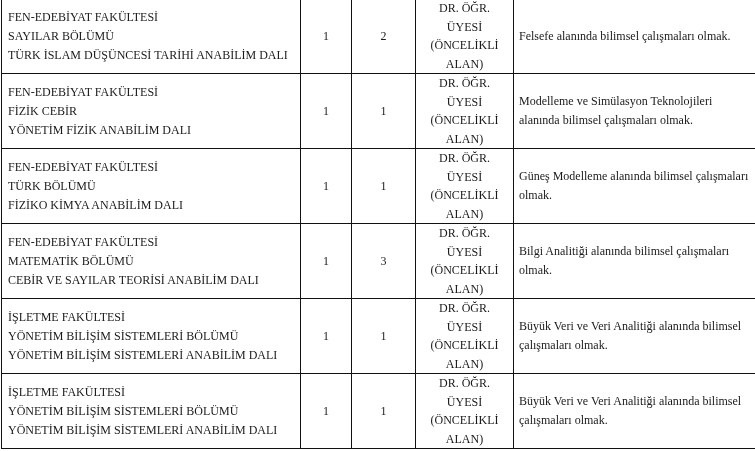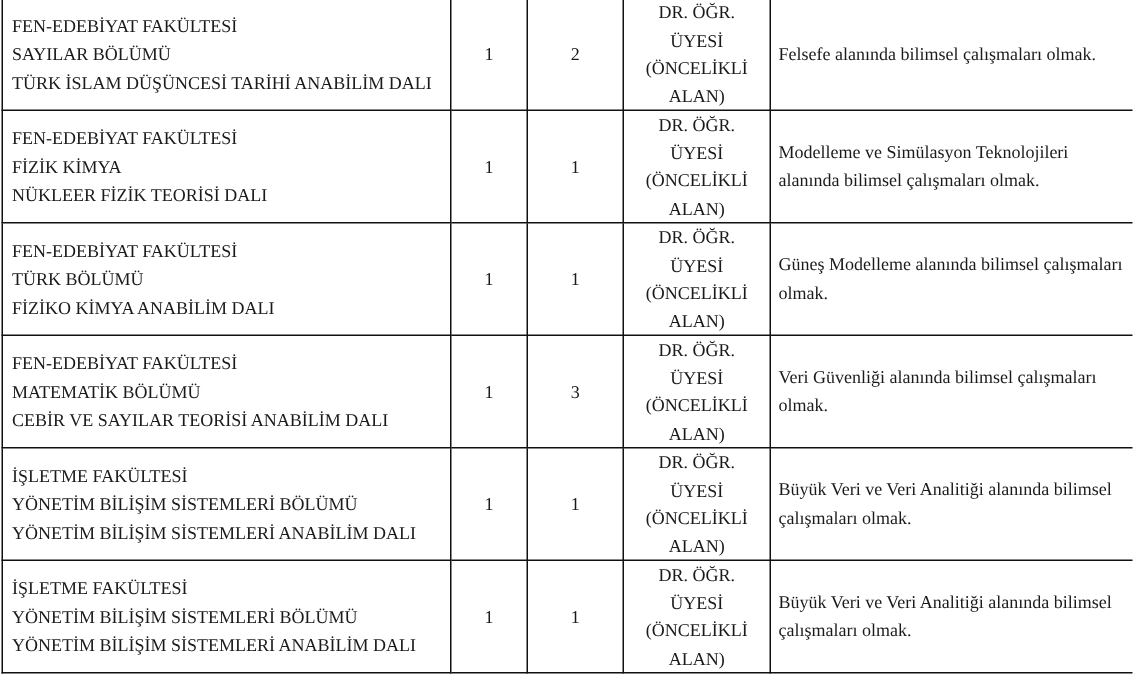--- a/index.html
+++ b/index.html
@@ -62,22 +62,22 @@
         <span class="title-line">ALAN)</span>
       </td>
       <td class="c-req">
         <span class="req-text">Felsefe alanında bilimsel çalışmaları olmak.</span>
       </td>
     </tr>
 
     <tr>
       <td class="c-unit">
         <span class="unit-line">FEN-EDEBİYAT FAKÜLTESİ</span>
-        <span class="unit-line">FİZİK KİMYA</span>
-        <span class="unit-line">NÜKLEER FİZİK TEORİSİ DALI</span>
+        <span class="unit-line">FİZİK CEBİR</span>
+        <span class="unit-line">YÖNETİM FİZİK ANABİLİM DALI</span>
       </td>
       <td class="c-n1">1</td>
       <td class="c-n2">1</td>
       <td class="c-title">
         <span class="title-line">DR. ÖĞR.</span>
         <span class="title-line">ÜYESİ</span>
         <span class="title-line">(ÖNCELİKLİ</span>
         <span class="title-line">ALAN)</span>
       </td>
       <td class="c-req">
@@ -112,21 +112,21 @@
       </td>
       <td class="c-n1">1</td>
       <td class="c-n2">3</td>
       <td class="c-title">
         <span class="title-line">DR. ÖĞR.</span>
         <span class="title-line">ÜYESİ</span>
         <span class="title-line">(ÖNCELİKLİ</span>
         <span class="title-line">ALAN)</span>
       </td>
       <td class="c-req">
-        <span class="req-text">Veri Güvenliği alanında bilimsel çalışmaları olmak.</span>
+        <span class="req-text">Bilgi Analitiği alanında bilimsel çalışmaları olmak.</span>
       </td>
     </tr>
 
     <tr>
       <td class="c-unit">
         <span class="unit-line">İŞLETME FAKÜLTESİ</span>
         <span class="unit-line">YÖNETİM BİLİŞİM SİSTEMLERİ BÖLÜMÜ</span>
         <span class="unit-line">YÖNETİM BİLİŞİM SİSTEMLERİ ANABİLİM DALI</span>
       </td>
       <td class="c-n1">1</td>

